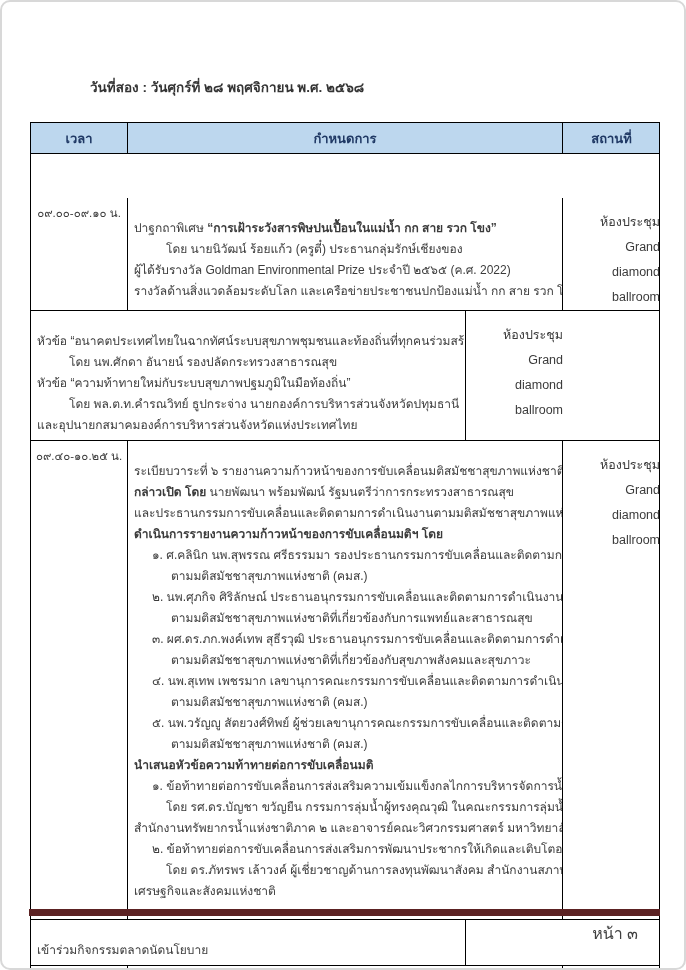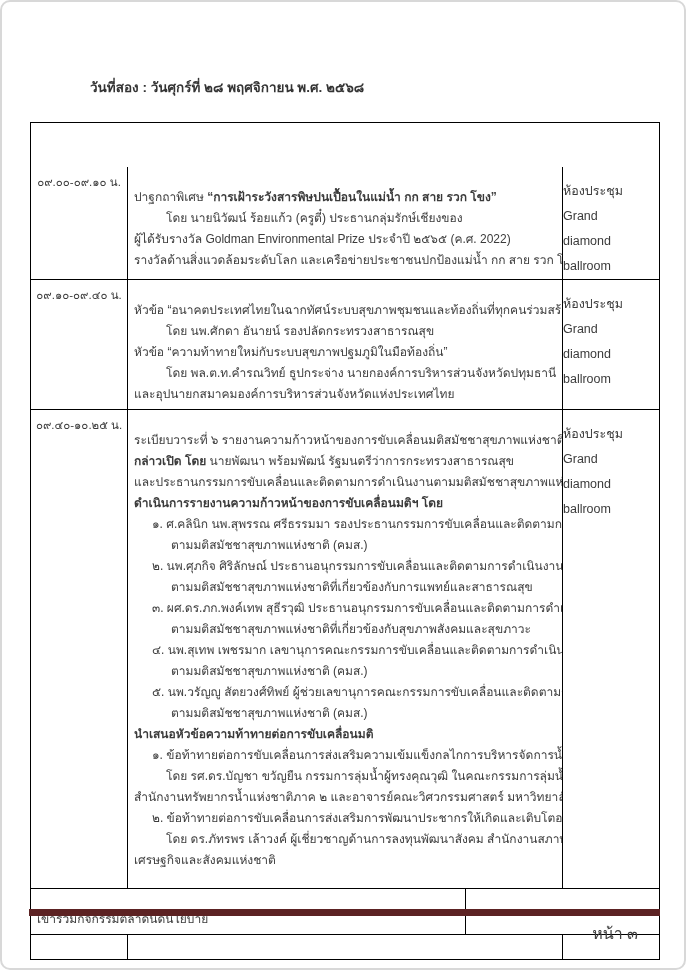--- a/index.html
+++ b/index.html
@@ -19,21 +19,21 @@
   .trow{display:flex;border-bottom:1px solid #000;}
   .trow:last-child{border-bottom:none;}
   .cell{box-sizing:border-box;}
   .c-time{width:97px;border-right:1px solid #000;flex:none;}
   .c-main{width:435px;border-right:1px solid #000;flex:none;}
   .c-place{width:97px;flex:none;}
   .hdr-row{background:#bdd7ee;color:#1f3864;font-weight:bold;}
   .hdr-row .cell{font-size:13px;text-align:center;padding:5px 2px 4px;}
   .time-cell{font-size:11.5px;text-align:center;padding-top:6px;white-space:nowrap;}
   .content-cell{font-size:12px;line-height:21px;padding:20px 5px 4px 6px;overflow:hidden;}
-  .place-cell{font-size:12.5px;text-align:left;padding-top:12px;line-height:25px;}
+  .place-cell{font-size:12.5px;text-align:right;padding-top:12px;line-height:25px;}
   .line{white-space:nowrap;}
   .ind1{margin-left:18px;}
   .ind2{margin-left:32px;}
   .ind3{margin-left:37px;}
   .b{font-weight:bold;}
   .r0{min-height:92px;margin-top:44px;}
   .r1{min-height:124px;}
   .r2{min-height:478px;}
   .r3{min-height:26px;}
   .r4{min-height:22px;}
@@ -45,38 +45,42 @@
   }
 </style>
 </head>
 <body>
 
 <div class="page">
 
   <div class="doc-title">วันที่สอง : วันศุกร์ที่ ๒๘ พฤศจิกายน พ.ศ. ๒๕๖๘</div>
 
   <div class="sched">
+    <div class="trow hdr-row">
+      <div class="cell c-time">เวลา</div>
+      <div class="cell c-main">กำหนดการ</div>
+      <div class="cell c-place">สถานที่</div>
+    </div>
     <div id="table-body">
         <div class="trow r0">
           <div class="cell c-time time-cell">๐๙.๐๐-๐๙.๑๐ น.</div>
           <div class="cell c-main content-cell">
             <div class="line"><span>ปาฐกถาพิเศษ </span><span class="b">“การเฝ้าระวังสารพิษปนเปื้อนในแม่น้ำ กก สาย รวก โขง”</span></div>
             <div class="line ind2"><span>โดย  นายนิวัฒน์ ร้อยแก้ว (ครูตี๋) ประธานกลุ่มรักษ์เชียงของ</span></div>
             <div class="line"><span>ผู้ได้รับรางวัล Goldman Environmental Prize ประจำปี ๒๕๖๕ (ค.ศ. 2022)</span></div>
             <div class="line"><span>รางวัลด้านสิ่งแวดล้อมระดับโลก และเครือข่ายประชาชนปกป้องแม่น้ำ กก สาย รวก โขง</span></div>
           </div>
           <div class="cell c-place place-cell">
             <div class="ploc">ห้องประชุม</div>
             <div class="ploc">Grand</div>
             <div class="ploc">diamond</div>
             <div class="ploc">ballroom</div>
           </div>
         </div>
         <div class="trow r1">
-          <div class="cell c-time time-cell">๐๙.๑๐-๐๙.๔๐ น.</div>
           <div class="cell c-main content-cell">
             <div class="line"><span>หัวข้อ “อนาคตประเทศไทยในฉากทัศน์ระบบสุขภาพชุมชนและท้องถิ่นที่ทุกคนร่วมสร้าง”</span></div>
             <div class="line ind2"><span>โดย นพ.ศักดา อันายน์  รองปลัดกระทรวงสาธารณสุข</span></div>
             <div class="line"><span>หัวข้อ “ความท้าทายใหม่กับระบบสุขภาพปฐมภูมิในมือท้องถิ่น”</span></div>
             <div class="line ind2"><span>โดย พล.ต.ท.คำรณวิทย์ ธูปกระจ่าง นายกองค์การบริหารส่วนจังหวัดปทุมธานี</span></div>
             <div class="line"><span>และอุปนายกสมาคมองค์การบริหารส่วนจังหวัดแห่งประเทศไทย</span></div>
           </div>
           <div class="cell c-place place-cell">
             <div class="ploc">ห้องประชุม</div>
             <div class="ploc">Grand</div>

